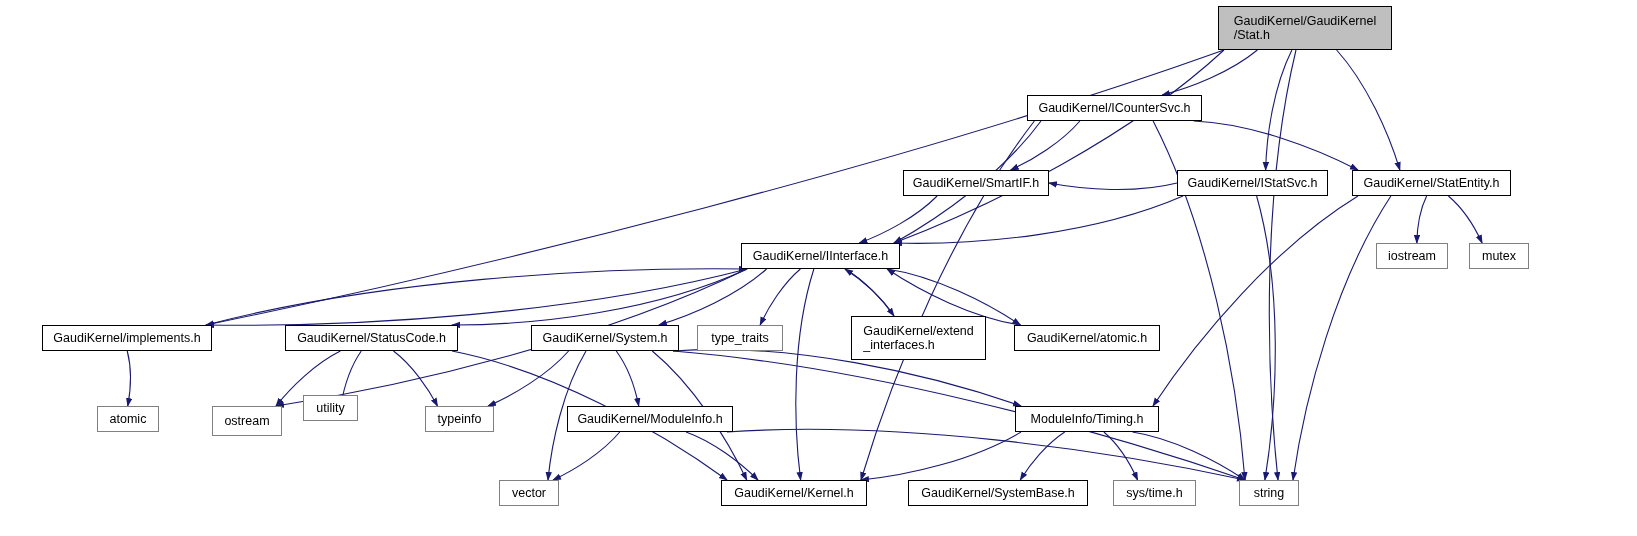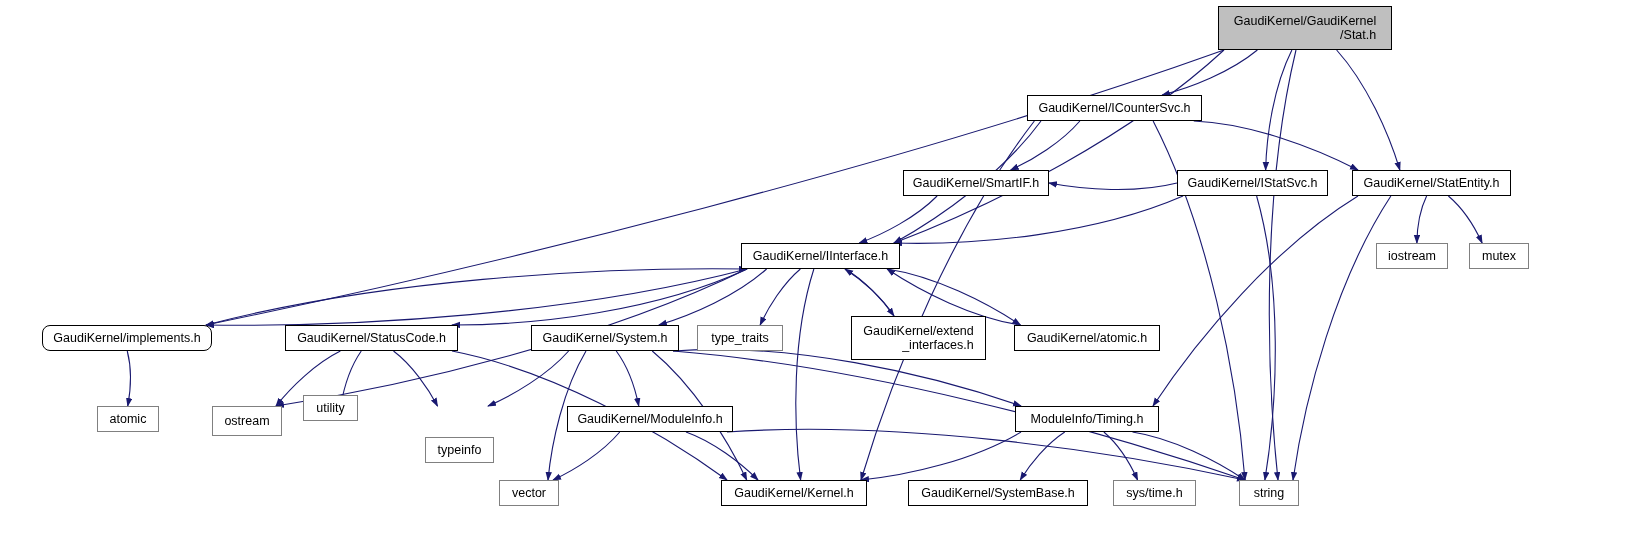--- a/index.html
+++ b/index.html
@@ -1,19 +1,19 @@
 <!DOCTYPE html>
 <html><head>
 <meta charset="utf-8">
 <style>
   html,body{margin:0;padding:0;background:#ffffff;}
   body{width:1637px;height:536px;overflow:hidden;font-family:"Liberation Sans",sans-serif;}
   #graph{position:relative;width:1637px;height:536px;background:#ffffff;}
   svg.edges{position:absolute;left:0;top:0;width:1637px;height:536px;}
-  .node{position:absolute;box-sizing:border-box;display:flex;align-items:center;justify-content:center;text-align:right;font-size:12.5px;line-height:14px;color:#000000;background:#ffffff;white-space:pre;}
+  .node{position:absolute;box-sizing:border-box;display:flex;align-items:center;justify-content:center;text-align:left;font-size:12.5px;line-height:14px;color:#000000;background:#ffffff;white-space:pre;}
   .node.lib{border:1px solid #000000;}
   .node.sys{border:1px solid #808080;}
   .node.hl{border:1px solid #000000;background:#bfbfbf;}
 </style>
 </head>
 <body>
 
 <div id="graph">
   <svg class="edges" viewBox="0 0 1637 536" xmlns="http://www.w3.org/2000/svg">
     <defs>
@@ -75,31 +75,31 @@
   <div id="node-layer">
       <div class="node hl" style="left: 1218px; top: 6px; width: 174px; height: 44px;">GaudiKernel/GaudiKernel
 /Stat.h</div>
       <div class="node lib" style="left: 1027px; top: 95px; width: 175px; height: 26px;">GaudiKernel/ICounterSvc.h</div>
       <div class="node lib" style="left: 903px; top: 170px; width: 146px; height: 26px;">GaudiKernel/SmartIF.h</div>
       <div class="node lib" style="left: 1177px; top: 170px; width: 151px; height: 26px;">GaudiKernel/IStatSvc.h</div>
       <div class="node lib" style="left: 1352px; top: 170px; width: 159px; height: 26px;">GaudiKernel/StatEntity.h</div>
       <div class="node sys" style="left: 1376px; top: 243px; width: 72px; height: 26px;">iostream</div>
       <div class="node sys" style="left: 1469px; top: 243px; width: 60px; height: 26px;">mutex</div>
       <div class="node lib" style="left: 741px; top: 243px; width: 159px; height: 26px;">GaudiKernel/IInterface.h</div>
-      <div class="node lib" style="left: 42px; top: 325px; width: 170px; height: 26px; border-radius: 8px;">GaudiKernel/implements.h</div>
+      <div class="node lib" style="left: 42px; top: 325px; width: 170px; height: 26px;">GaudiKernel/implements.h</div>
       <div class="node lib" style="left: 285px; top: 325px; width: 173px; height: 26px;">GaudiKernel/StatusCode.h</div>
       <div class="node lib" style="left: 531px; top: 325px; width: 148px; height: 26px;">GaudiKernel/System.h</div>
       <div class="node sys" style="left: 697px; top: 325px; width: 86px; height: 26px;">type_traits</div>
       <div class="node lib" style="left: 851px; top: 316px; width: 135px; height: 44px;">GaudiKernel/extend
 _interfaces.h</div>
       <div class="node lib" style="left: 1014px; top: 325px; width: 146px; height: 26px;">GaudiKernel/atomic.h</div>
       <div class="node sys" style="left: 97px; top: 406px; width: 62px; height: 26px;">atomic</div>
       <div class="node sys" style="left: 212px; top: 406px; width: 70px; height: 30px;">ostream</div>
       <div class="node sys" style="left: 303px; top: 395px; width: 55px; height: 26px;">utility</div>
-      <div class="node sys" style="left: 425px; top: 406px; width: 69px; height: 26px; margin-top: 31px;">typeinfo</div>
+      <div class="node sys" style="left: 425px; top: 406px; width: 69px; height: 26px;">typeinfo</div>
       <div class="node lib" style="left: 567px; top: 406px; width: 166px; height: 26px;">GaudiKernel/ModuleInfo.h</div>
       <div class="node lib" style="left: 1015px; top: 406px; width: 144px; height: 26px;">ModuleInfo/Timing.h</div>
       <div class="node sys" style="left: 499px; top: 480px; width: 60px; height: 26px;">vector</div>
       <div class="node lib" style="left: 721px; top: 480px; width: 146px; height: 26px;">GaudiKernel/Kernel.h</div>
       <div class="node lib" style="left: 908px; top: 480px; width: 180px; height: 26px;">GaudiKernel/SystemBase.h</div>
       <div class="node sys" style="left: 1113px; top: 480px; width: 83px; height: 26px;">sys/time.h</div>
       <div class="node sys" style="left: 1239px; top: 480px; width: 60px; height: 26px;">string</div>
     </div>
 </div>
 

